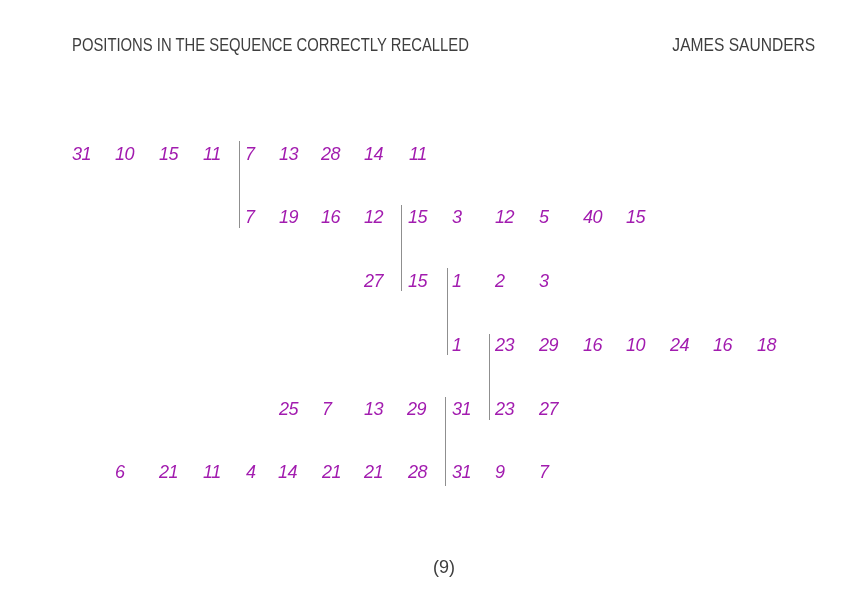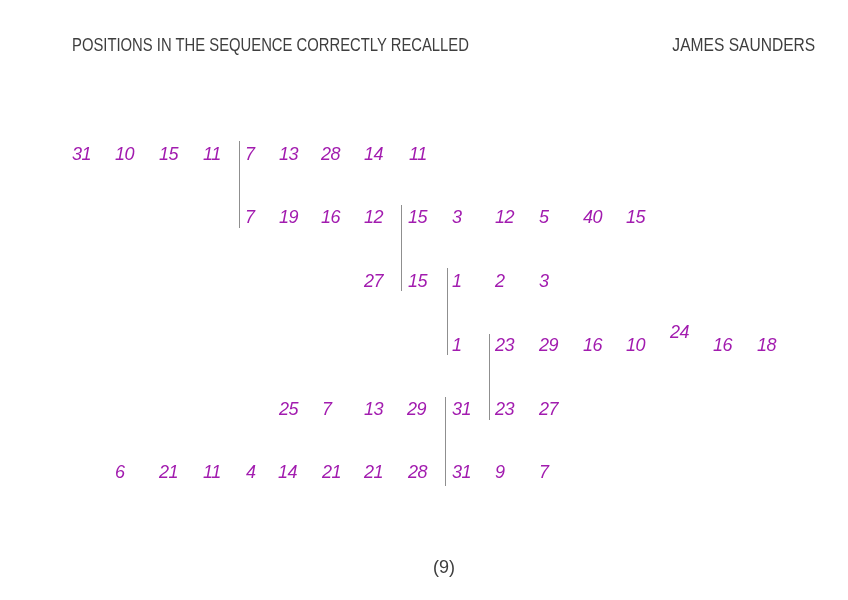--- a/index.html
+++ b/index.html
@@ -90,21 +90,21 @@
       <span class="num" style="left: 364px; top: 281px;">27</span>
       <span class="num" style="left: 408px; top: 281px;">15</span>
       <span class="num" style="left: 452px; top: 281px;">1</span>
       <span class="num" style="left: 495px; top: 281px;">2</span>
       <span class="num" style="left: 539px; top: 281px;">3</span>
       <span class="num" style="left: 452px; top: 345px;">1</span>
       <span class="num" style="left: 495px; top: 345px;">23</span>
       <span class="num" style="left: 539px; top: 345px;">29</span>
       <span class="num" style="left: 583px; top: 345px;">16</span>
       <span class="num" style="left: 626px; top: 345px;">10</span>
-      <span class="num" style="left: 670px; top: 332px;">24</span>
+      <span class="num" style="left: 670px; top: 345px;">24</span>
       <span class="num" style="left: 713px; top: 345px;">16</span>
       <span class="num" style="left: 757px; top: 345px;">18</span>
       <span class="num" style="left: 279px; top: 409px;">25</span>
       <span class="num" style="left: 322px; top: 409px;">7</span>
       <span class="num" style="left: 364px; top: 409px;">13</span>
       <span class="num" style="left: 407px; top: 409px;">29</span>
       <span class="num" style="left: 452px; top: 409px;">31</span>
       <span class="num" style="left: 495px; top: 409px;">23</span>
       <span class="num" style="left: 539px; top: 409px;">27</span>
       <span class="num" style="left: 115px; top: 472px;">6</span>

